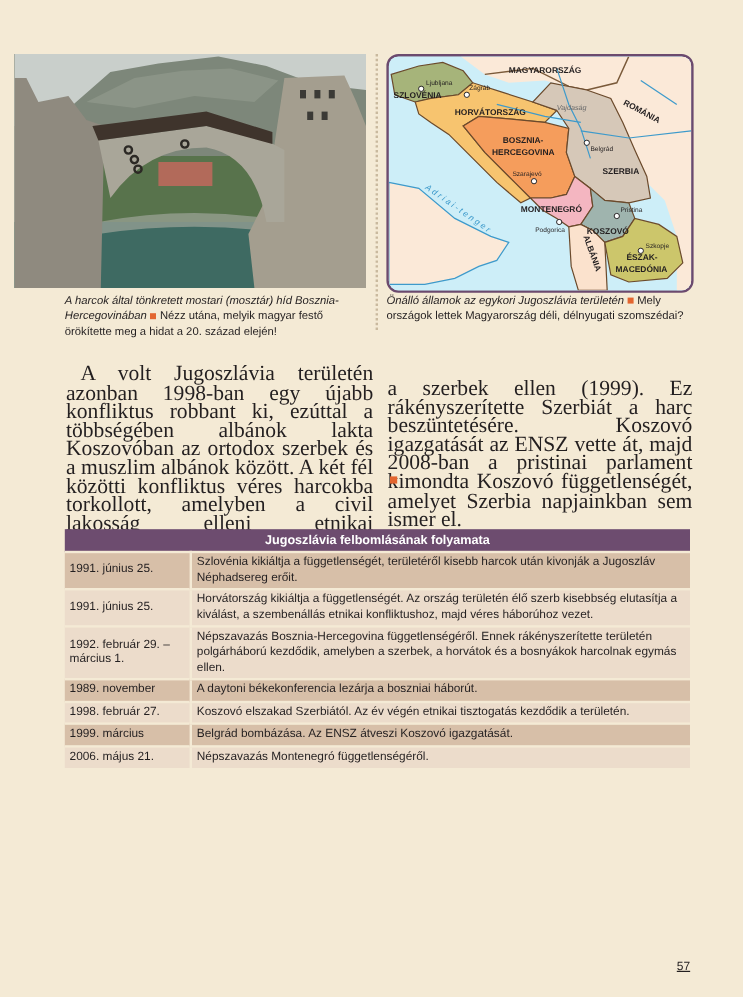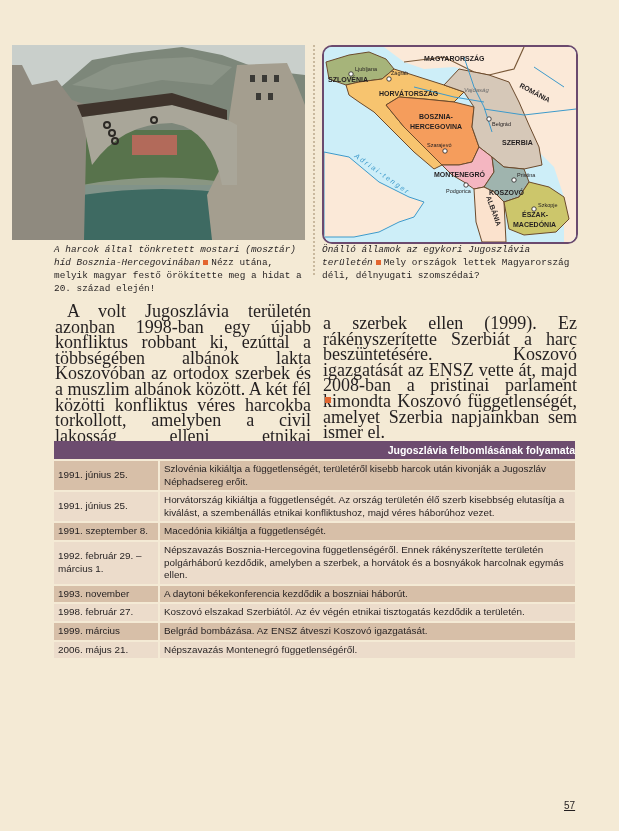--- a/index.html
+++ b/index.html
@@ -2,32 +2,32 @@
 <html><head>
 <meta charset="utf-8">
 <style>
   html,body{margin:0;padding:0;}
   body{width:619px;height:831px;background:#f4ead5;position:relative;overflow:hidden;font-family:"Liberation Sans",sans-serif;color:#231f20;}
   .photo{position:absolute;left:12px;top:45px;width:293px;height:195px;overflow:hidden;background:#6c7a72;}
   .photo svg{display:block;}
   .vsep{position:absolute;left:313px;top:45px;width:0;height:230px;border-left:2px dotted #c9b99e;}
   .map{position:absolute;left:322px;top:45px;width:252px;height:195px;border:2px solid #6b4a6e;border-radius:10px;overflow:hidden;background:#cdeef8;}
   .map svg{display:block;}
-  .caption{position:absolute;font-size:9.4px;line-height:13px;font-style:italic;color:#231f20;font-family:Liberation Mono, monospace;}
+  .caption{position:absolute;font-size:9.4px;line-height:13px;font-style:italic;color:#231f20;}
   .caption .plain{font-style:normal;}
   .caption .sq{display:inline-block;width:5px;height:5px;background:#e3652f;margin:0 3px 1px 3px;vertical-align:middle;}
   .cap1{left:54px;top:243px;width:255px;}
   .cap2{left:322px;top:243px;width:256px;}
   .body-text{position:absolute;font-family:"Liberation Serif",serif;font-size:18px;line-height:15.6px;text-align:justify;color:#231f20;hyphens:auto;}
   .col1{left:55px;top:304px;width:256px;text-indent:12px;}
   .col2{left:323px;top:304px;width:254px;margin-top:12px;}
   .task{position:absolute;left:323px;top:392px;width:254px;font-size:10.6px;line-height:15px;font-weight:bold;color:#231f20;padding-left:15px;box-sizing:border-box;}
   .task .sq{position:absolute;left:2px;top:5px;width:6px;height:6px;background:#e3652f;}
   .table{position:absolute;left:54px;top:441px;width:521px;border-collapse:collapse;font-size:9.9px;}
-  .table th{background:#6d4c6f;color:#fff;font-weight:bold;font-size:10.5px;height:18px;padding:0;text-align:right;}
+  .table th{background:#6d4c6f;color:#fff;font-weight:bold;font-size:10.5px;height:18px;padding:0;text-align:center;}
   .table td{padding:2px 4px;line-height:12.6px;vertical-align:middle;border-top:2px solid #f4ead5;}
   .table td.date{width:96px;border-right:2px solid #f4ead5;}
   .table tr.dark td{background:#d7bfa8;}
   .table tr.light td{background:#ecdccb;}
   .pageno{position:absolute;left:564px;top:800px;font-size:10px;color:#231f20;text-decoration:underline;}
 </style>
 </head>
 <body>
 
 <div class="photo" title="A harcok által tönkretett mostari híd">
@@ -153,31 +153,27 @@
   </thead>
   <tbody id="tbody">
       <tr class="dark">
         <td class="date">1991. június 25.</td>
         <td>Szlovénia kikiáltja a függetlenségét, területéről kisebb harcok után kivonják a Jugoszláv Néphadsereg erőit.</td>
       </tr>
       <tr class="light">
         <td class="date">1991. június 25.</td>
         <td>Horvátország kikiáltja a függetlenségét. Az ország területén élő szerb kisebbség elutasítja a kiválást, a szembenállás etnikai konfliktushoz, majd véres háborúhoz vezet.</td>
       </tr>
-      <tr class="dark">
-        <td class="date">1991. szeptember 8.</td>
-        <td>Macedónia kikiáltja a függetlenségét.</td>
-      </tr>
       <tr class="light">
         <td class="date">1992. február 29. – március 1.</td>
         <td>Népszavazás Bosznia-Hercegovina függetlenségéről. Ennek rákényszerítette területén polgárháború kezdődik, amelyben a szerbek, a horvátok és a bosnyákok harcolnak egymás ellen.</td>
       </tr>
       <tr class="dark">
-        <td class="date">1993. november</td>
-        <td>A daytoni békekonferencia kezdődik a boszniai háborút.</td>
+        <td class="date">1989. november</td>
+        <td>A daytoni békekonferencia lezárja a boszniai háborút.</td>
       </tr>
       <tr class="light">
         <td class="date">1998. február 27.</td>
         <td>Koszovó elszakad Szerbiától. Az év végén etnikai tisztogatás kezdődik a területén.</td>
       </tr>
       <tr class="dark">
         <td class="date">1999. március</td>
         <td>Belgrád bombázása. Az ENSZ átveszi Koszovó igazgatását.</td>
       </tr>
       <tr class="light">

